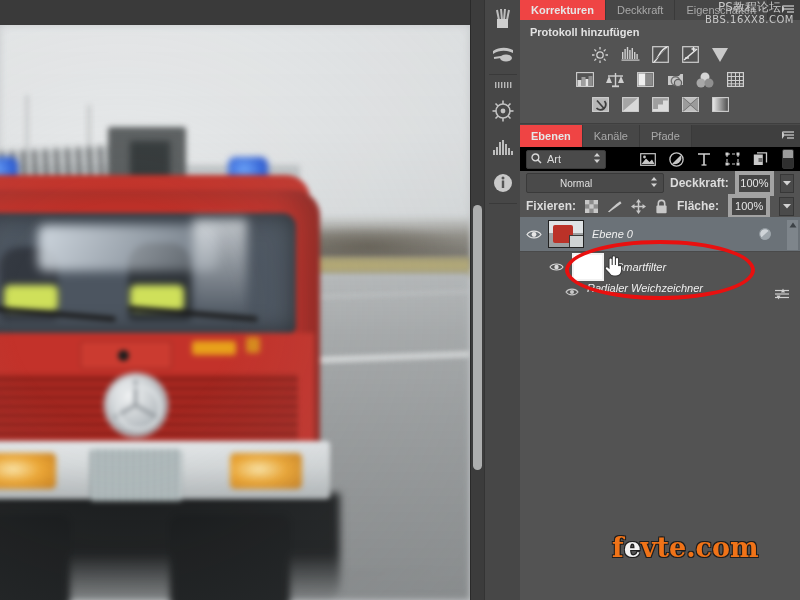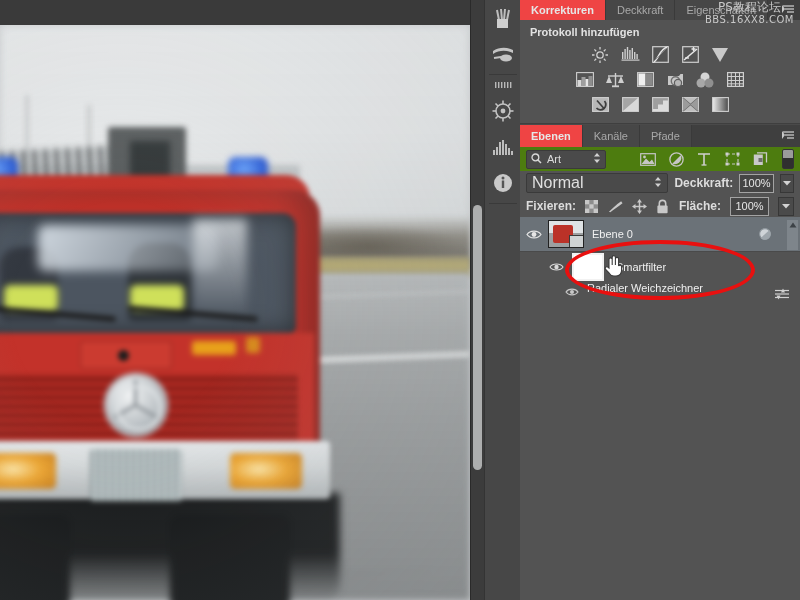--- a/index.html
+++ b/index.html
@@ -135,44 +135,44 @@
   .adj-ico{width:19px;height:17px;display:flex;align-items:center;justify-content:center;}
 
   .panel-sep{height:1px;background:#3f3f3f;}
 
   
   .ltabs{height:22px;background:#3f3f3f;display:flex;align-items:flex-end;position:relative;border-top:1px solid #4a4a4a;}
   .ltabs .tab{height:22px;}
   .ltabs .tab-menu{top:4px;}
 
   
-  .filterbar{height:24px;background:#4d7c0f;display:flex;align-items:center;padding:0 6px;gap:14px;}
+  .filterbar{height:24px;background:#000000;display:flex;align-items:center;padding:0 6px;gap:14px;}
   .kindsel{width:86px;height:17px;background:#4a4a4a;border:1px solid #3a3a3a;border-radius:2px;display:flex;align-items:center;padding:0 4px;gap:5px;}
   .kindsel .lbl{font-size:11px;color:#dcdcdc;}
   .kindsel .stepper{margin-left:auto;}
   .fkinds{display:flex;align-items:center;gap:12px;margin-left:20px;}
   .fk{width:16px;height:16px;display:flex;align-items:center;justify-content:center;}
   .toggle-sw{margin-left:auto;width:12px;height:18px;border-radius:2px;
      background:linear-gradient(180deg,#9b9b9b 0%,#9b9b9b 46%,#2f2f2f 46%,#2f2f2f 100%);border:1px solid #333;}
 
   
   .blendrow{height:24px;display:flex;align-items:center;padding:0 6px;gap:6px;}
   .blendsel{width:160px;height:18px;background:#4a4a4a;border:1px solid #3a3a3a;border-radius:2px;display:flex;align-items:center;padding:0 5px;}
-  .blendsel .lbl{font-size:16px;color:#e0e0e0;}
+  .blendsel .lbl{font-size:10px;color:#e0e0e0;margin-left:28px;}
   .blendsel .stepper{margin-left:auto;}
   .lblsm{font-size:12px;color:#dcdcdc;font-weight:bold;}
-  .numfld{width:40px;height:17px;background:#454545;border:1px solid #a3a3a3;display:flex;align-items:center;justify-content:center;font-size:11px;color:#e6e6e6;}
+  .numfld{width:40px;height:17px;background:#454545;border:4px solid #a3a3a3;display:flex;align-items:center;justify-content:center;font-size:11px;color:#e6e6e6;}
   .arrowbtn{width:15px;height:17px;background:#4a4a4a;border:1px solid #373737;display:flex;align-items:center;justify-content:center;}
 
   
   .lockrow{height:22px;display:flex;align-items:center;padding:0 6px;gap:9px;}
   .lockico{width:15px;height:15px;display:flex;align-items:center;justify-content:center;}
 
   
-  .layerlist{position:relative;background:#535353;}
+  .layerlist{position:relative;background:#535353;font-style:italic;}
   .layerrow{position:relative;height:34px;display:flex;align-items:center;padding:0 4px;border-bottom:1px solid #4a4a4a;}
   .layerrow.selected{background:#6b7278;}
   .eye{width:20px;height:20px;display:flex;align-items:center;justify-content:center;flex:0 0 20px;}
   .thumb-img{width:34px;height:26px;border:1px solid #222;background:#9aa0a2;margin-left:4px;position:relative;overflow:hidden;flex:0 0 34px;}
   .thumb-img .t-sky{position:absolute;left:0;top:0;width:100%;height:45%;background:#dfe3e5;}
   .thumb-img .t-road{position:absolute;left:0;top:45%;width:100%;height:55%;background:#9c9fa0;}
   .thumb-img .t-truck{position:absolute;left:12%;top:14%;width:58%;height:72%;background:#bb3228;border-radius:2px;}
   .smart-badge{position:absolute;right:-1px;bottom:-1px;width:13px;height:11px;background:#cfd3d4;border:1px solid #3a3a3a;}
   .layername{margin-left:8px;font-size:11px;color:#f0f0f0;}
 
@@ -708,15 +708,16 @@
       <path d="M7 15 V6.5 a1.6 1.6 0 0 1 3.2 0 V12 V4.2 a1.6 1.6 0 0 1 3.2 0 V12 V6 a1.6 1.6 0 0 1 3.2 0 V13 a1.6 1.6 0 0 1 3 0.6 V17 c0 3.4-2.2 6-5.6 6 h-2.2 c-2.4 0-3.4-1-4.6-2.8 L3.4 16.2 a1.7 1.7 0 0 1 2.4-2.2 Z" fill="#ffffff" stroke="#3a3a3a" stroke-width="1.1"></path>
     </svg>
   </div>
 
   <div class="wm-top">
     <div class="l1">PS教程论坛</div>
     <div class="l2">BBS.16XX8.COM</div>
   </div>
 
   <div class="wm-bottom">
+    <div class="l1"><span class="o">f</span><span>e</span><span class="o">vte.com</span></div>
   </div>
 
 </div>
 
 </body></html>

